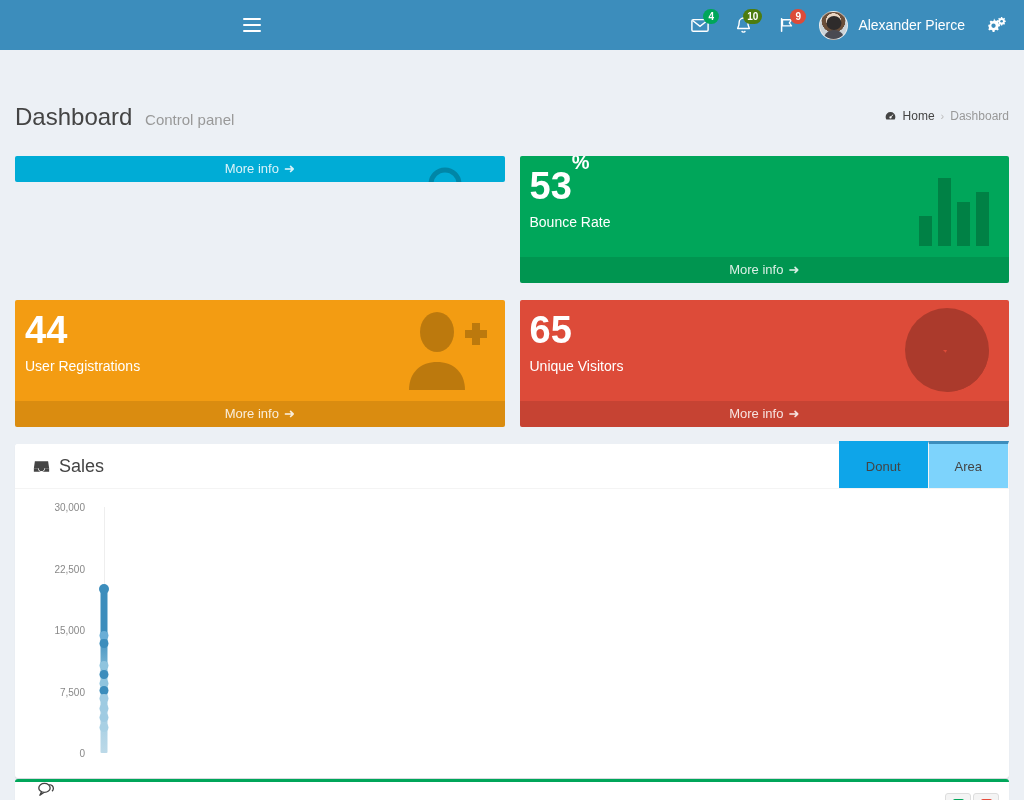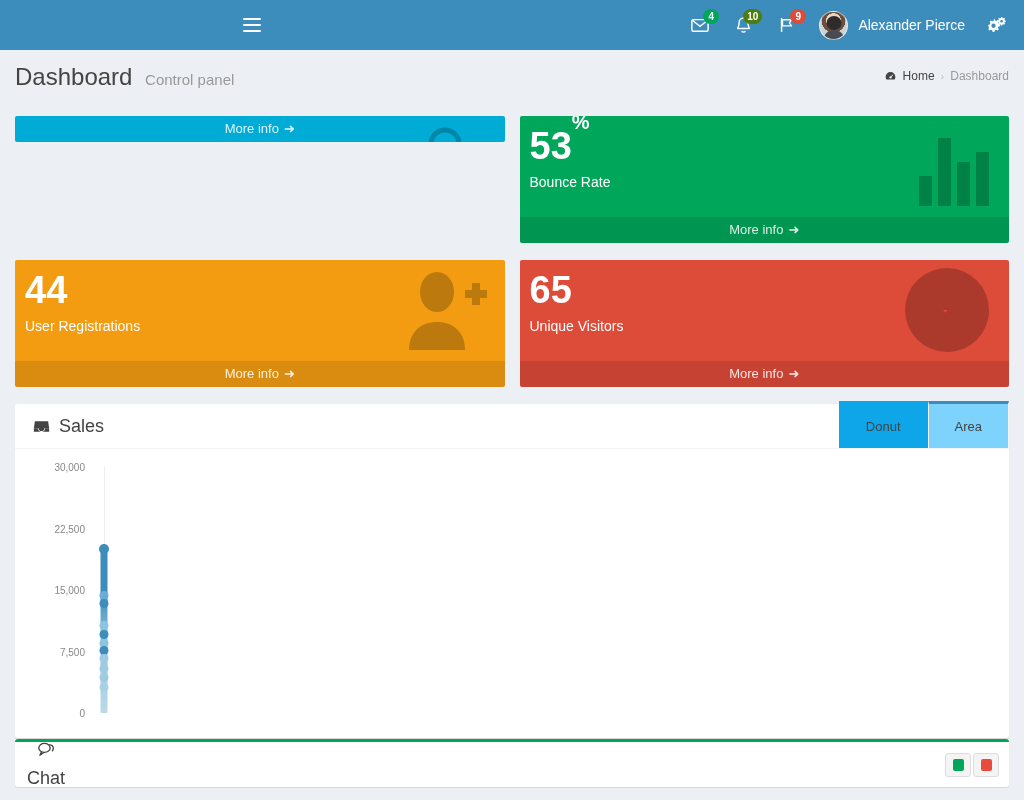--- a/index.html
+++ b/index.html
@@ -93,20 +93,21 @@
   }
   .user-name { color: #fff; font-size: 14px; white-space: nowrap; }
   .gear-btn { padding: 0 14px 0 10px; color: #fff; cursor: pointer; display:flex; align-items:center; height:50px;}
 
   
   .content-wrapper { padding: 0; }
   .content-header {
     padding: 15px 15px 12px 15px;
     position: relative;
     height: 66px;
+    margin-top: 40px;
   }
   .content-header h1 {
     font-size: 24px;
     font-weight: 400;
     color: #444;
     display: inline-block;
     line-height: 1;
   }
   .content-header small {
     font-size: 15px;

